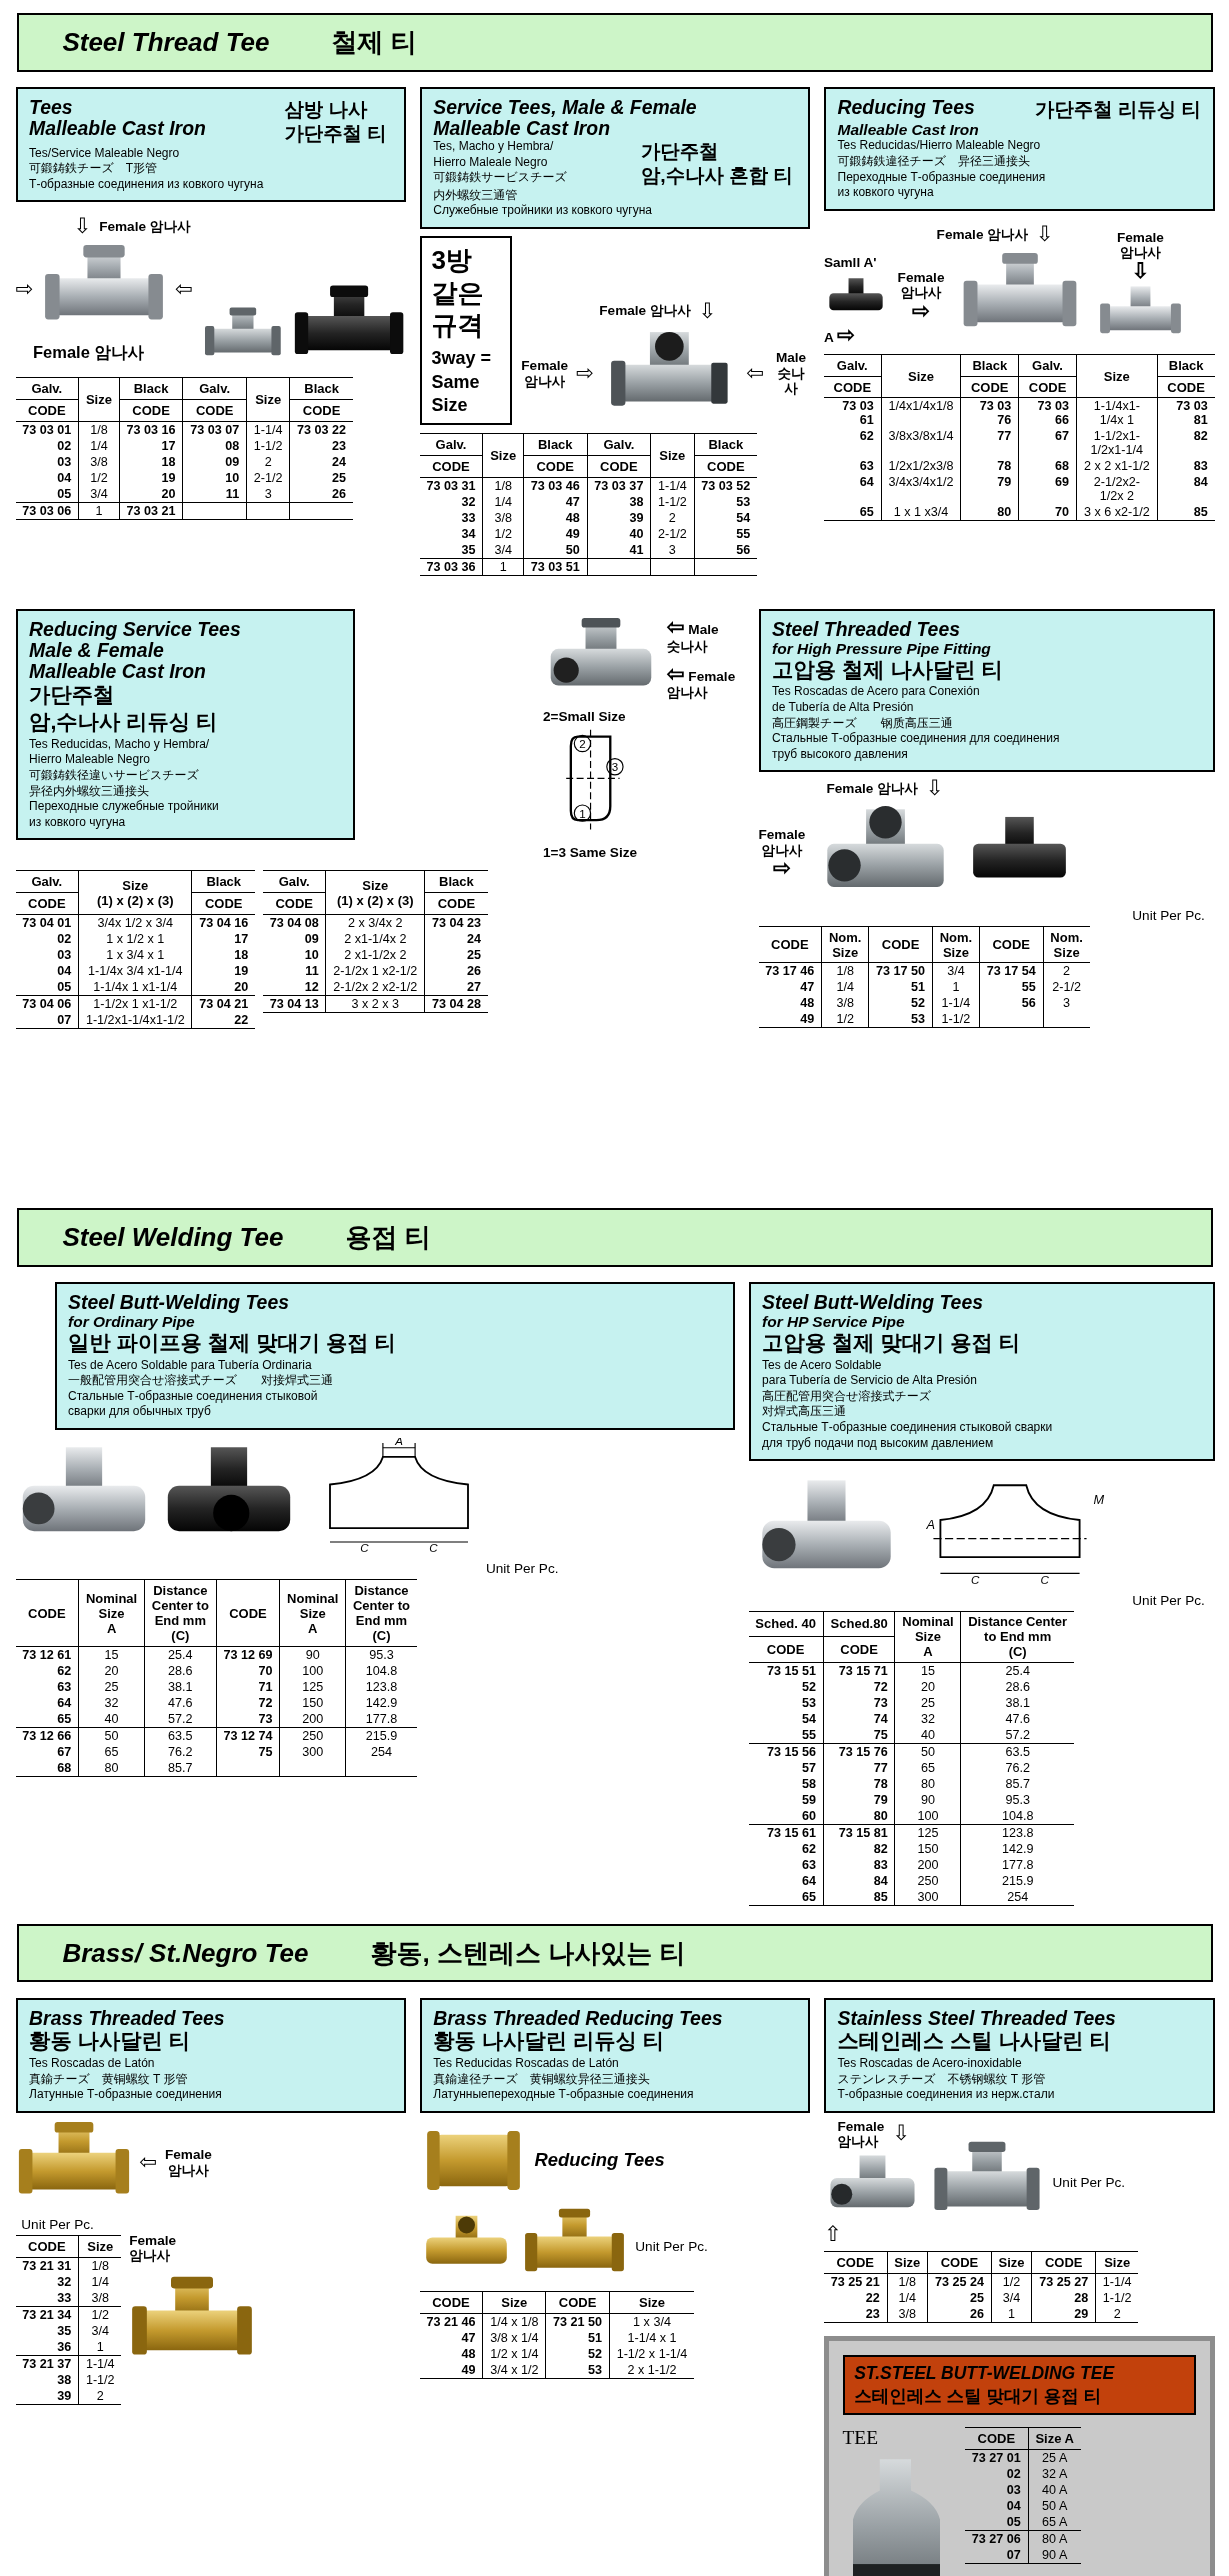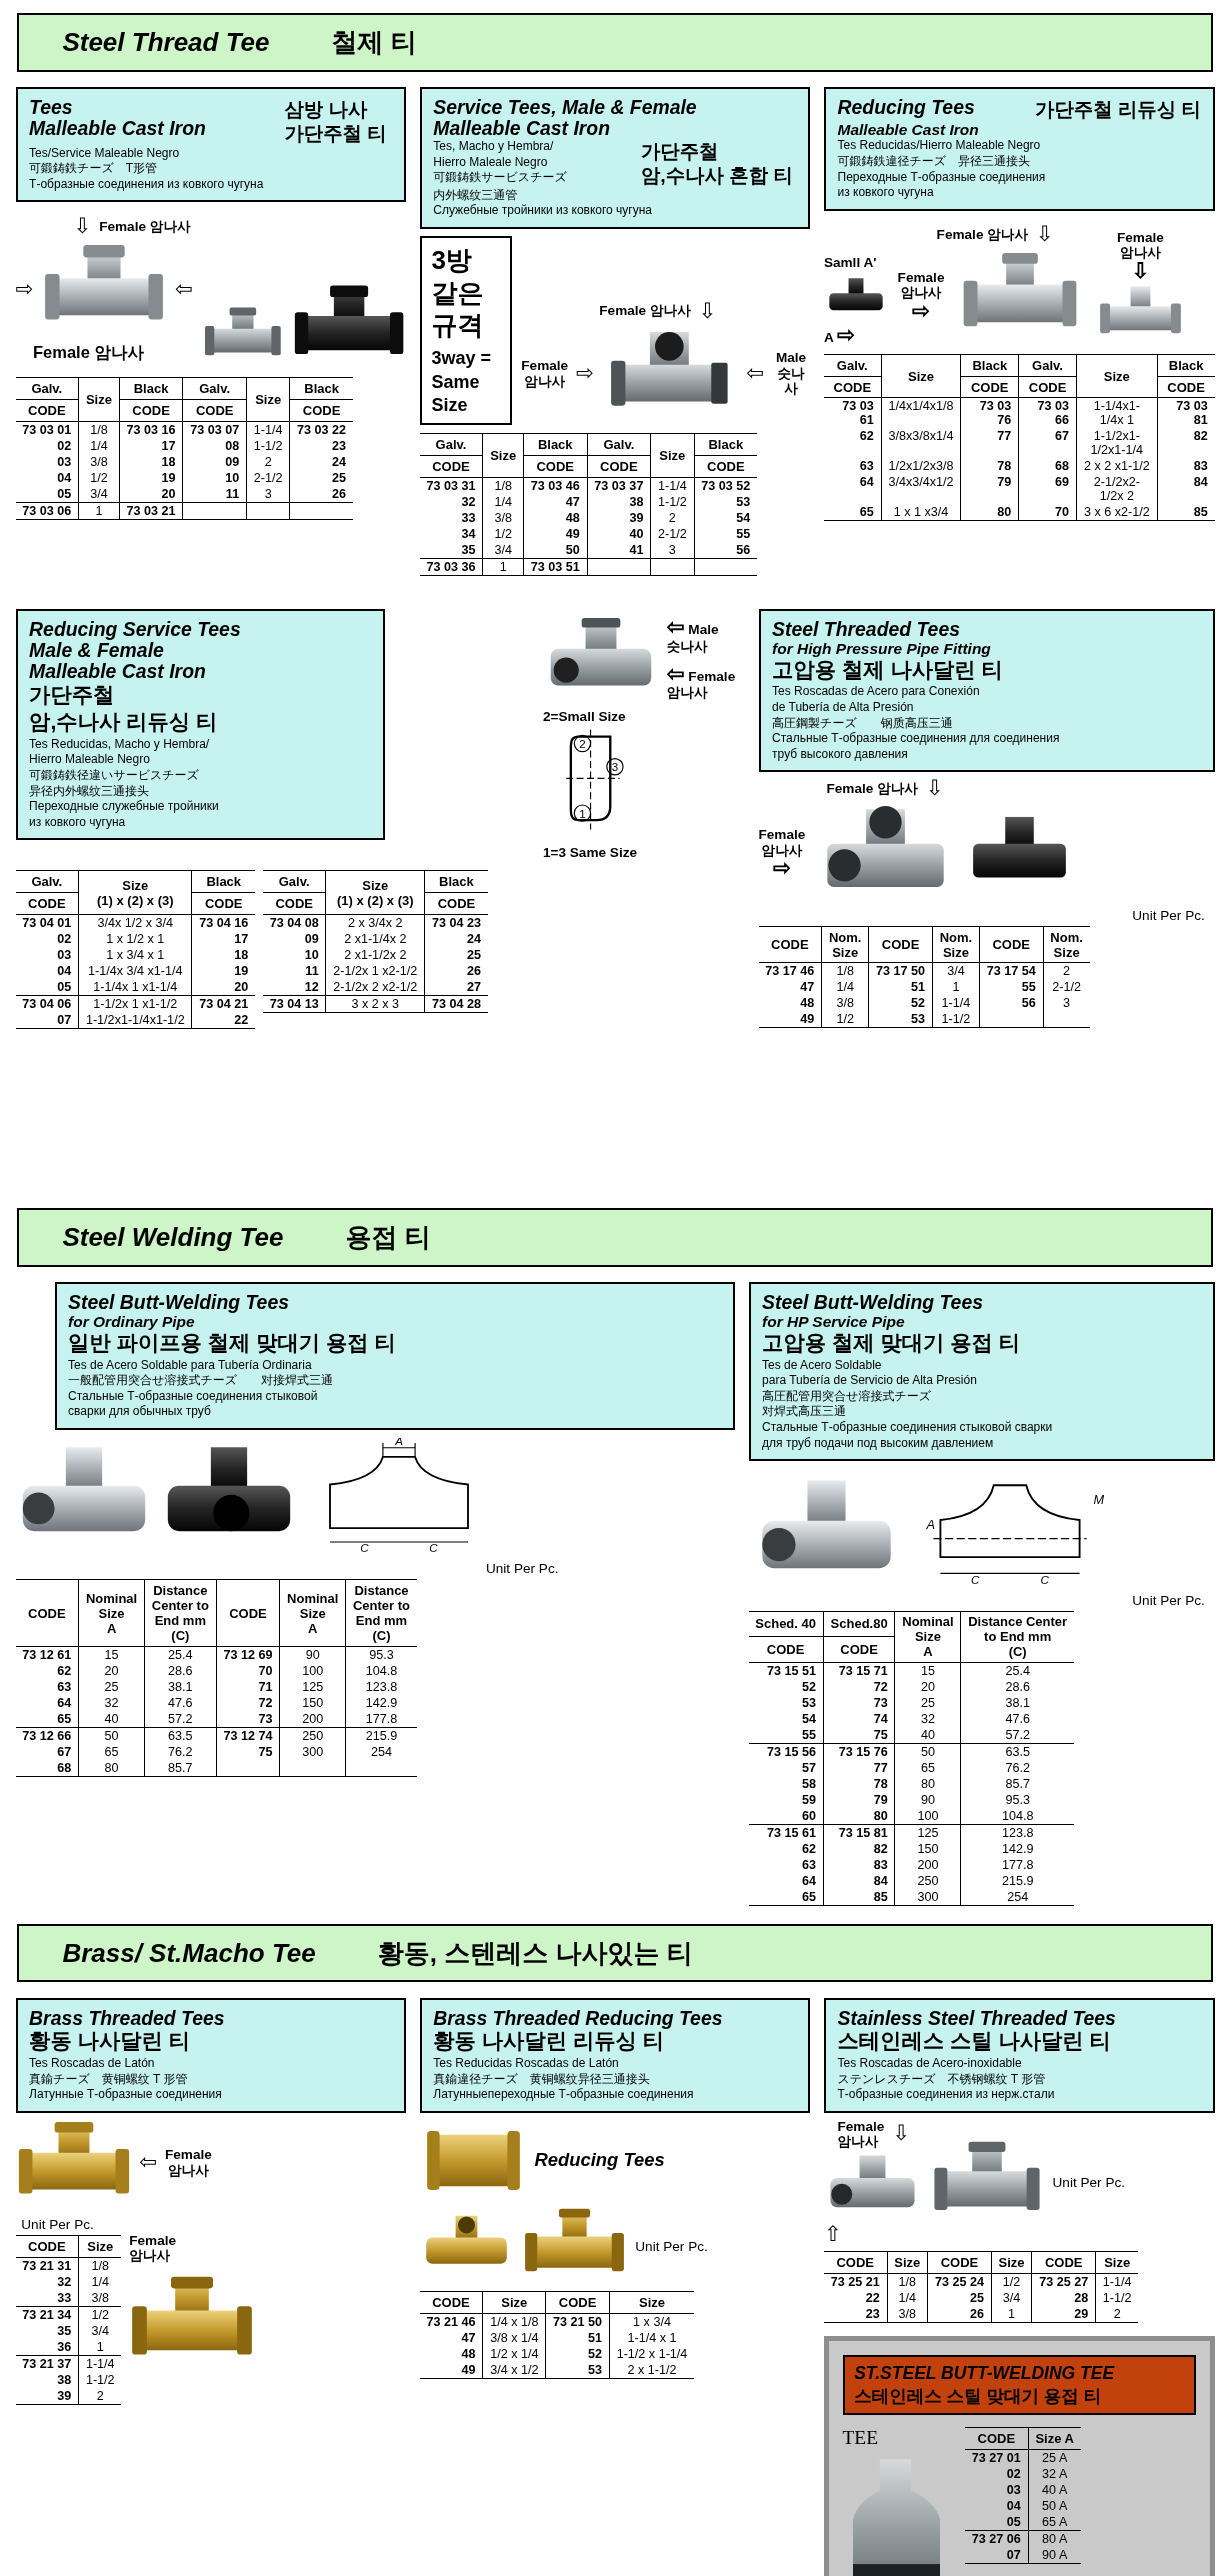--- a/index.html
+++ b/index.html
@@ -436,21 +436,21 @@
             </tr>
           </tbody>
         </table>
     </div>
   </div>
 
   <div class="row" style="min-height:582px">
 
     <div class="col">
       <div class="flexsp">
-        <div class="ibox" style="width:369px">
+        <div class="ibox" style="width:339px">
           <div class="t">Reducing Service Tees</div>
           <div class="t">Male &amp; Female</div>
           <div class="t">Malleable Cast Iron</div>
           <div class="krbig">가단주철</div>
           <div class="krbig">암,수나사 리듀싱 티</div>
           <div class="s">Tes Reducidas, Macho y Hembra/</div>
           <div class="s">Hierro Maleable Negro</div>
           <div class="s">可鍛鋳鉄径違いサービスチーズ</div>
           <div class="s">异径内外螺纹三通接头</div>
           <div class="s">Переходные служебные тройники</div>
@@ -953,21 +953,21 @@
               <td class="b">85</td>
               <td class="c">300</td>
               <td class="c">254</td>
             </tr>
           </tbody>
         </table>
     </div>
   </div>
 
   <div class="banner">
-    <span>Brass/ St.Macho Tee</span><span class="kr">황동, 스텐레스 나사있는 티</span>
+    <span>Brass/ St.Negro Tee</span><span class="kr">황동, 스텐레스 나사있는 티</span>
   </div>
 
   <div class="row">
 
     <div class="col">
       <div class="ibox">
         <div class="t">Brass Threaded Tees</div>
         <div class="krbig">황동 나사달린 티</div>
         <div class="s">Tes Roscadas de Latón</div>
         <div class="s">真鍮チーズ　黄铜螺纹 T 形管</div>

